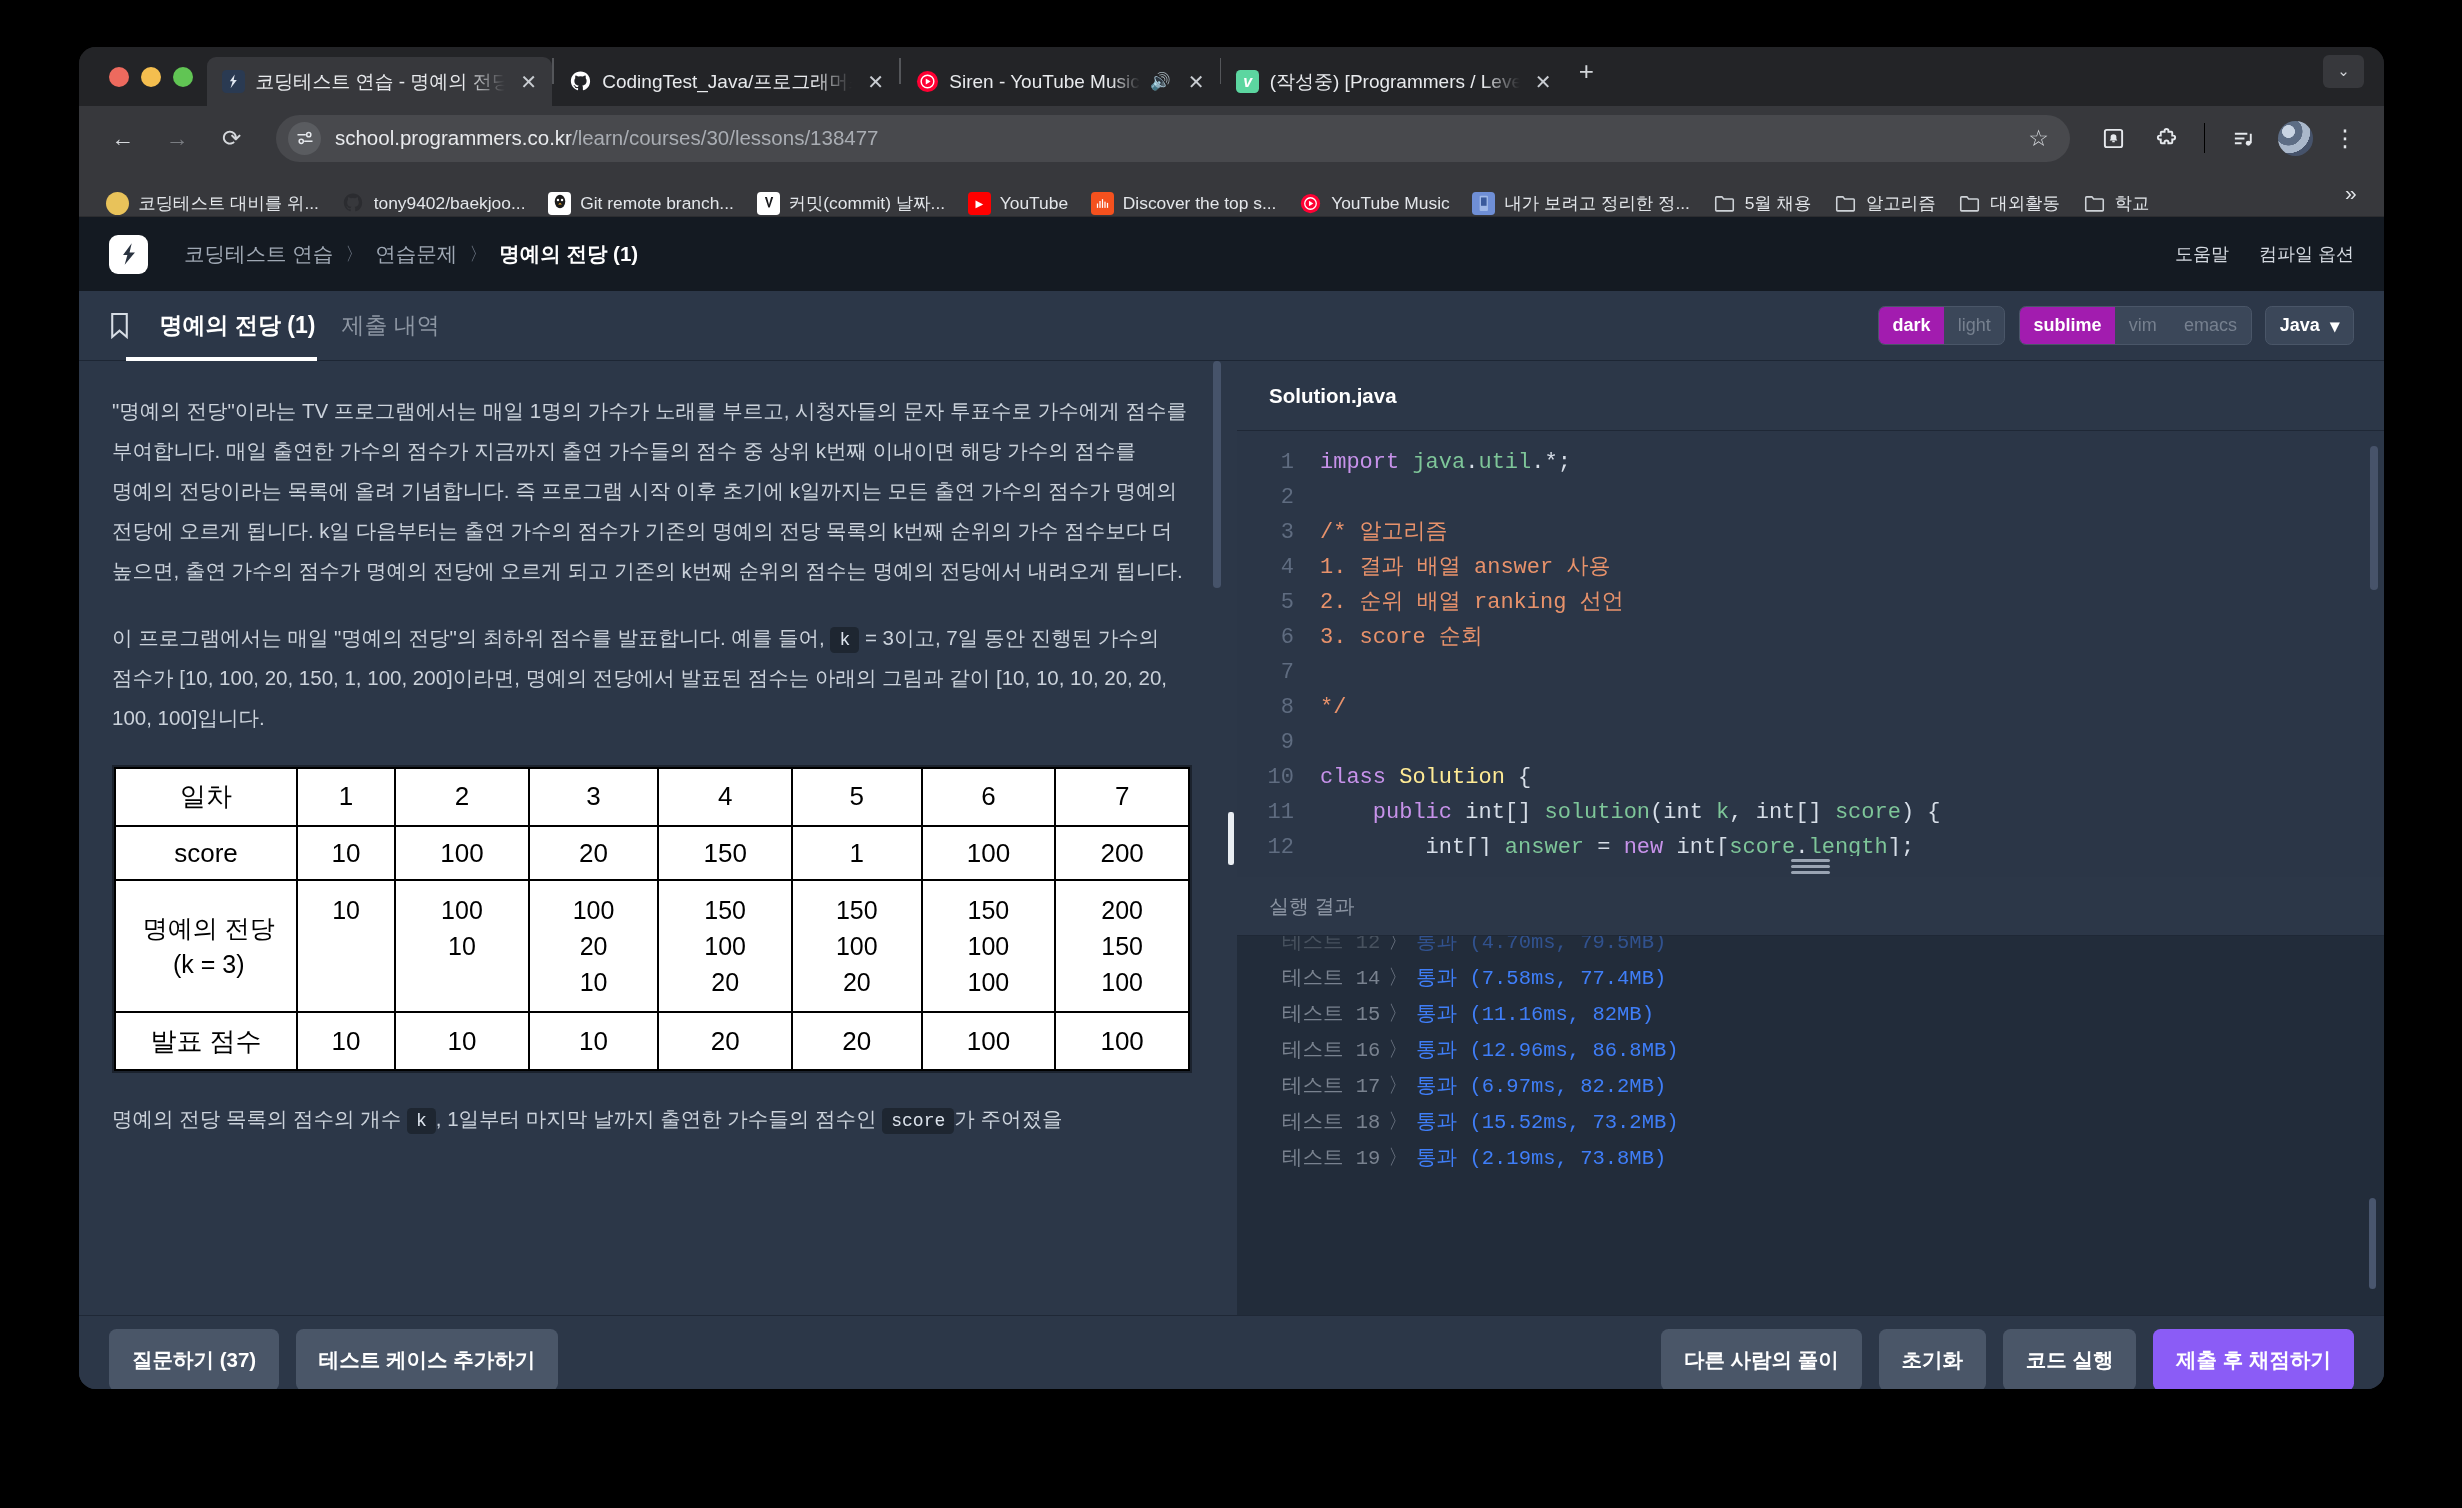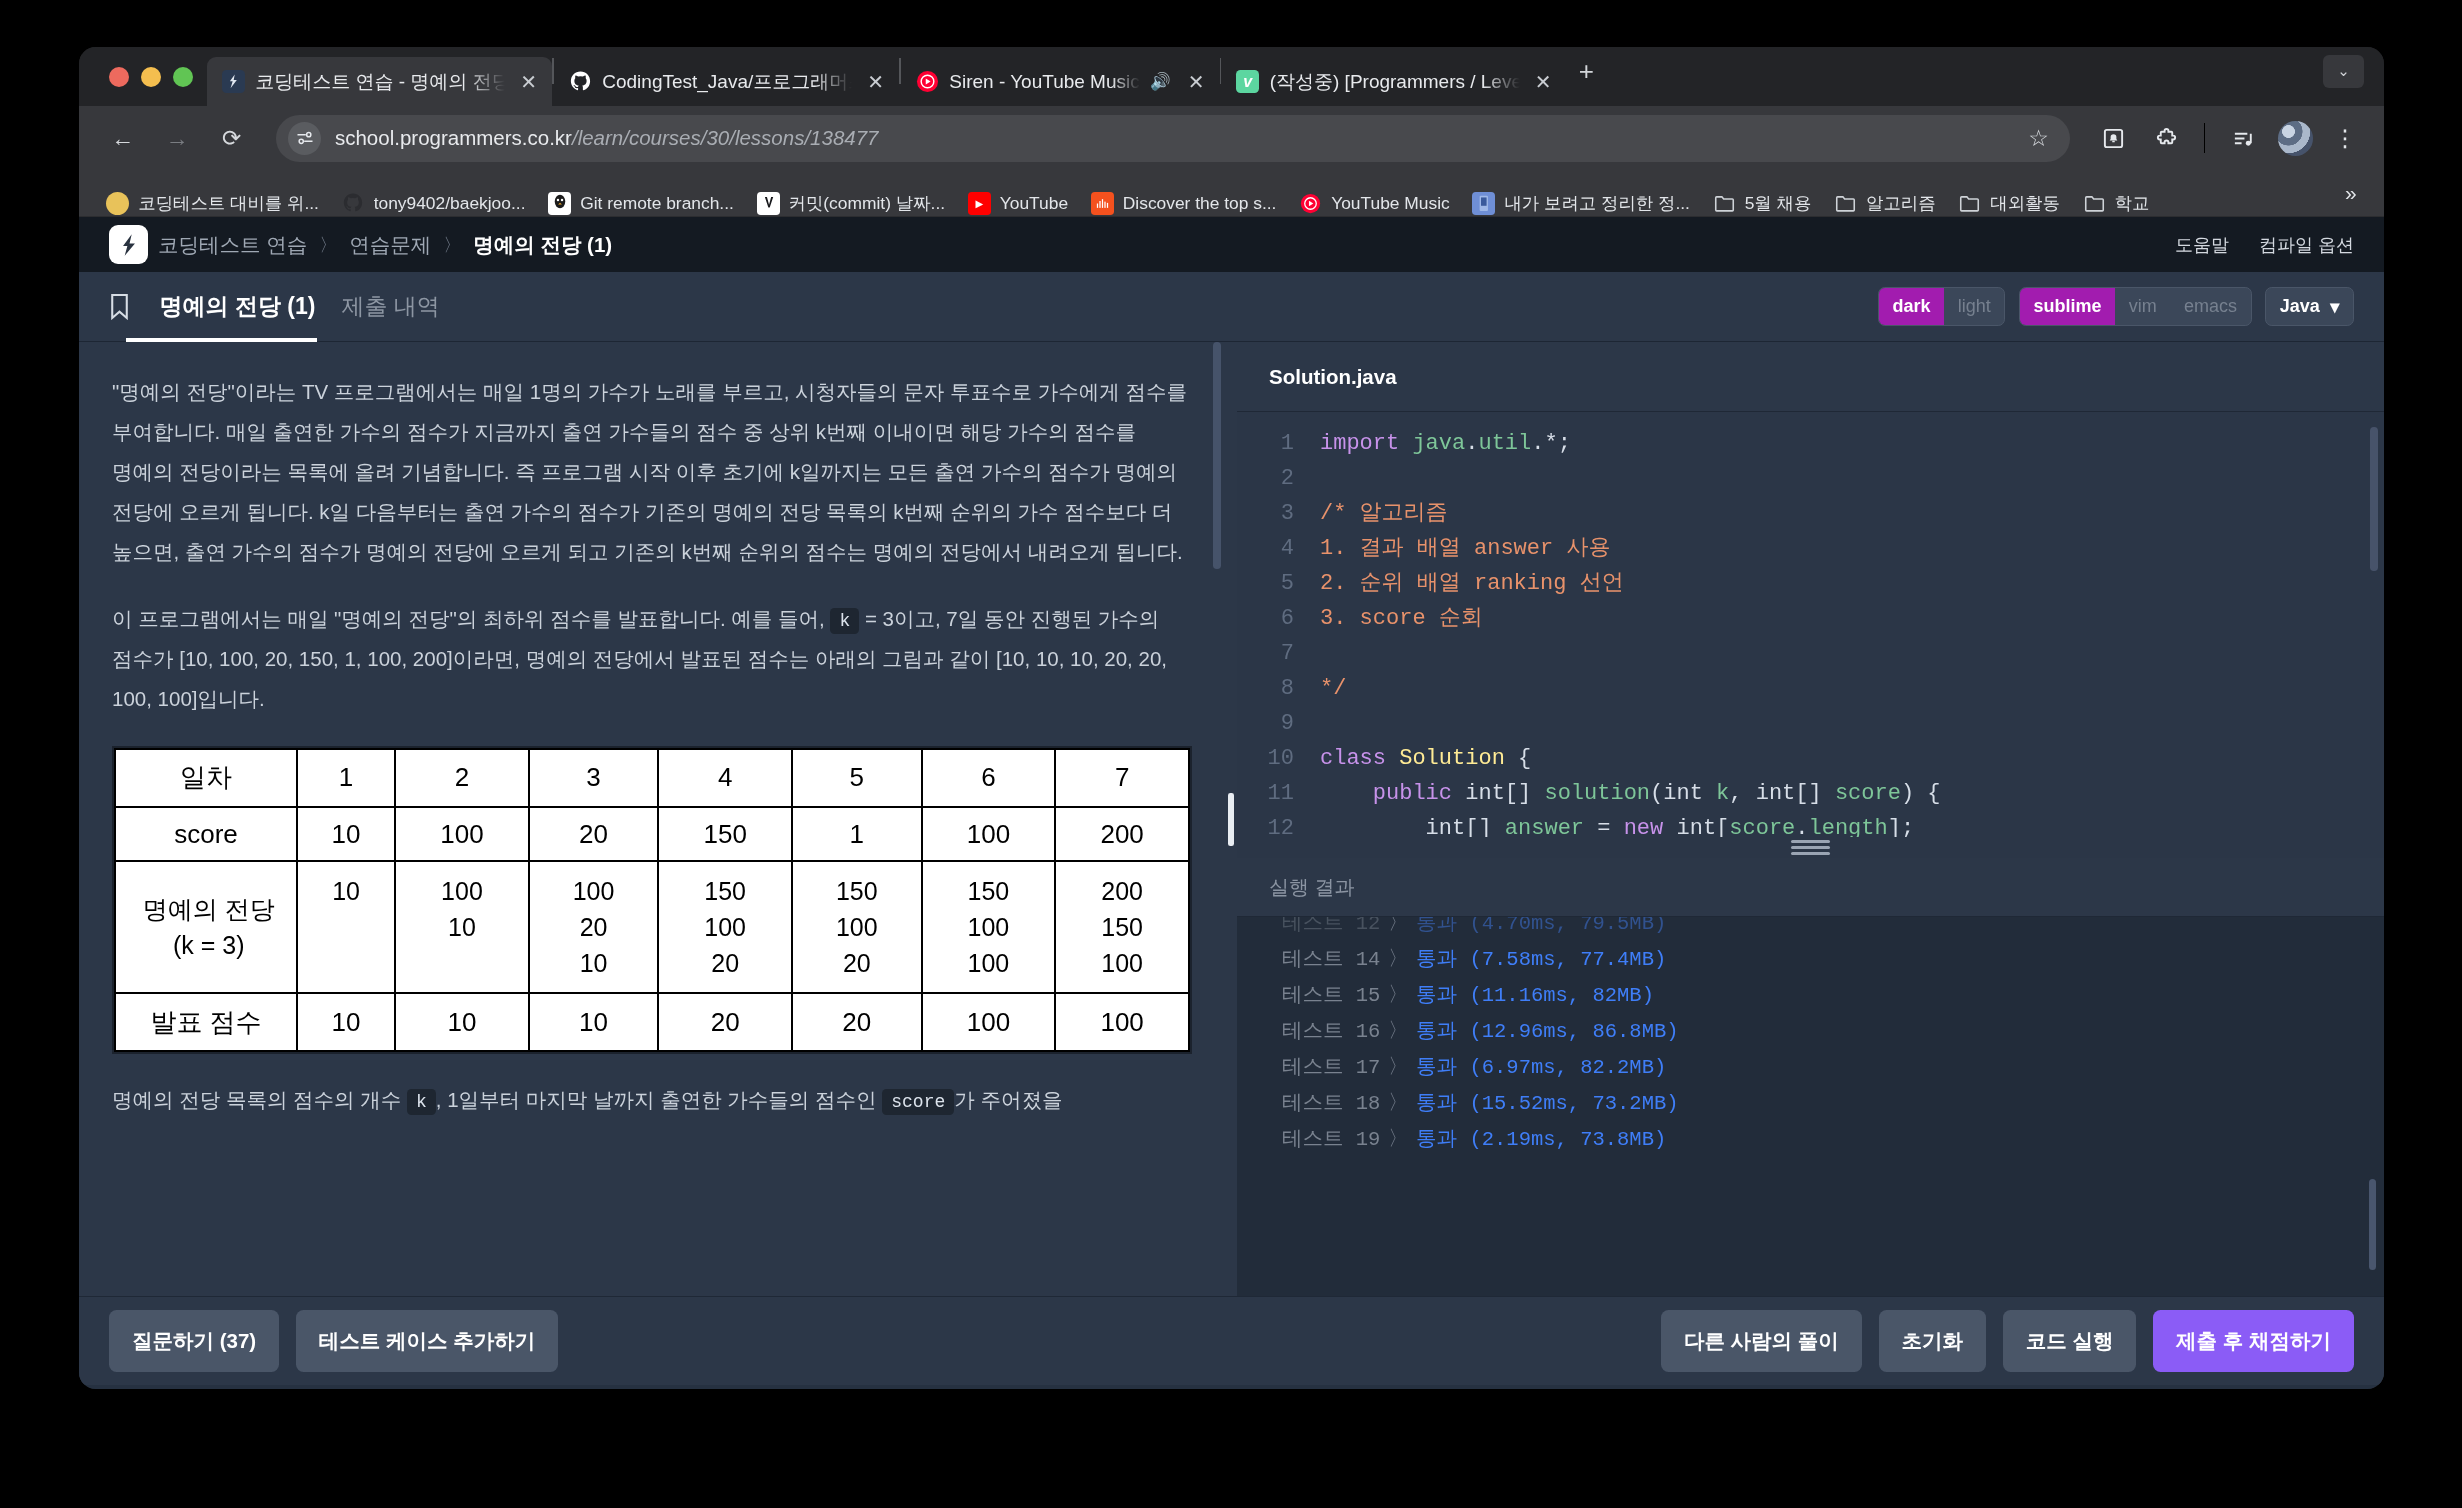--- a/index.html
+++ b/index.html
@@ -97,21 +97,21 @@
     display: flex; align-items: center;
     padding: 0 16.7px 0 12px; gap: 13.6px;
     margin: 0 13.6px;
   }
   #site-info-icon {
     width: 33px; height: 33px; border-radius: 50%;
     background: #5A5C60;
     display: flex; align-items: center; justify-content: center;
   }
   #url-text { font-size: 20.5px; color: #E8EAED; white-space: nowrap; }
-  #url-text .path { color: #A9ADB3; font-style: italic; }
+  #url-text .path { color: #A9ADB3; }
   #star-icon { font-size: 23px; color: #D6D9DD; padding: 0 4.5px; }
   .toolbar-icon {
     width: 45px; height: 45px;
     display: flex; align-items: center; justify-content: center;
     color: #E3E6EA; font-size: 21px;
   }
   .toolbar-divider { width: 1.5px; height: 30px; background: #000; margin: 0 7.6px; }
   #profile-avatar {
     width: 35px; height: 35px; border-radius: 50%;
     background: linear-gradient(135deg,#9fb6cf,#46536b 45%,#cfd7e2 70%,#5a6personal);
@@ -142,23 +142,23 @@
   
   #page {
     position: relative;
     height: calc(1342px - 59px - 64px - 47px);
     background: #263141;
     overflow: hidden;
   }
 
   
   #site-header {
-    height: 55px; background: #141A22;
+    height: 74px; background: #141A22;
     display: flex; align-items: center;
-    padding: 0 30px; gap: 10px;
+    padding: 0 30px; gap: 36px;
   }
   #prog-logo {
     width: 39px; height: 39px; border-radius: 9px; background: #fff;
     display: flex; align-items: center; justify-content: center;
     flex: 0 0 39px;
   }
   #breadcrumb { display: flex; align-items: center; gap: 12px; font-size: 20.5px; }
   #breadcrumb .crumb { color: #9FA8B4; }
   #breadcrumb .sep { color: #6E7785; font-size: 18px; }
   #breadcrumb .crumb.current { color: #fff; font-weight: bold; }

